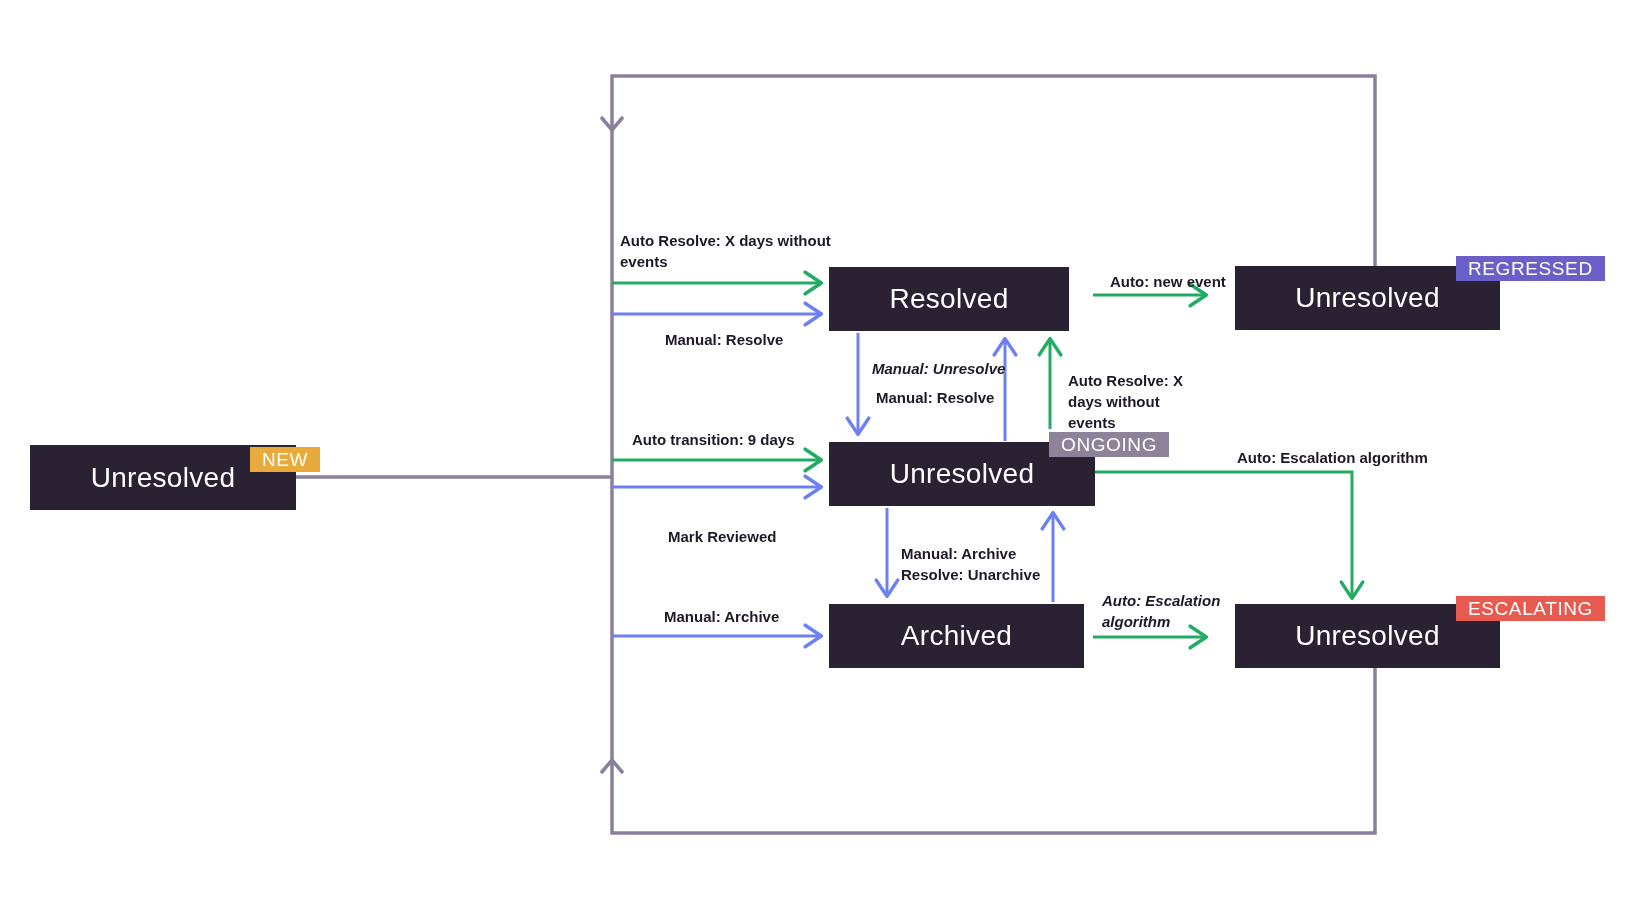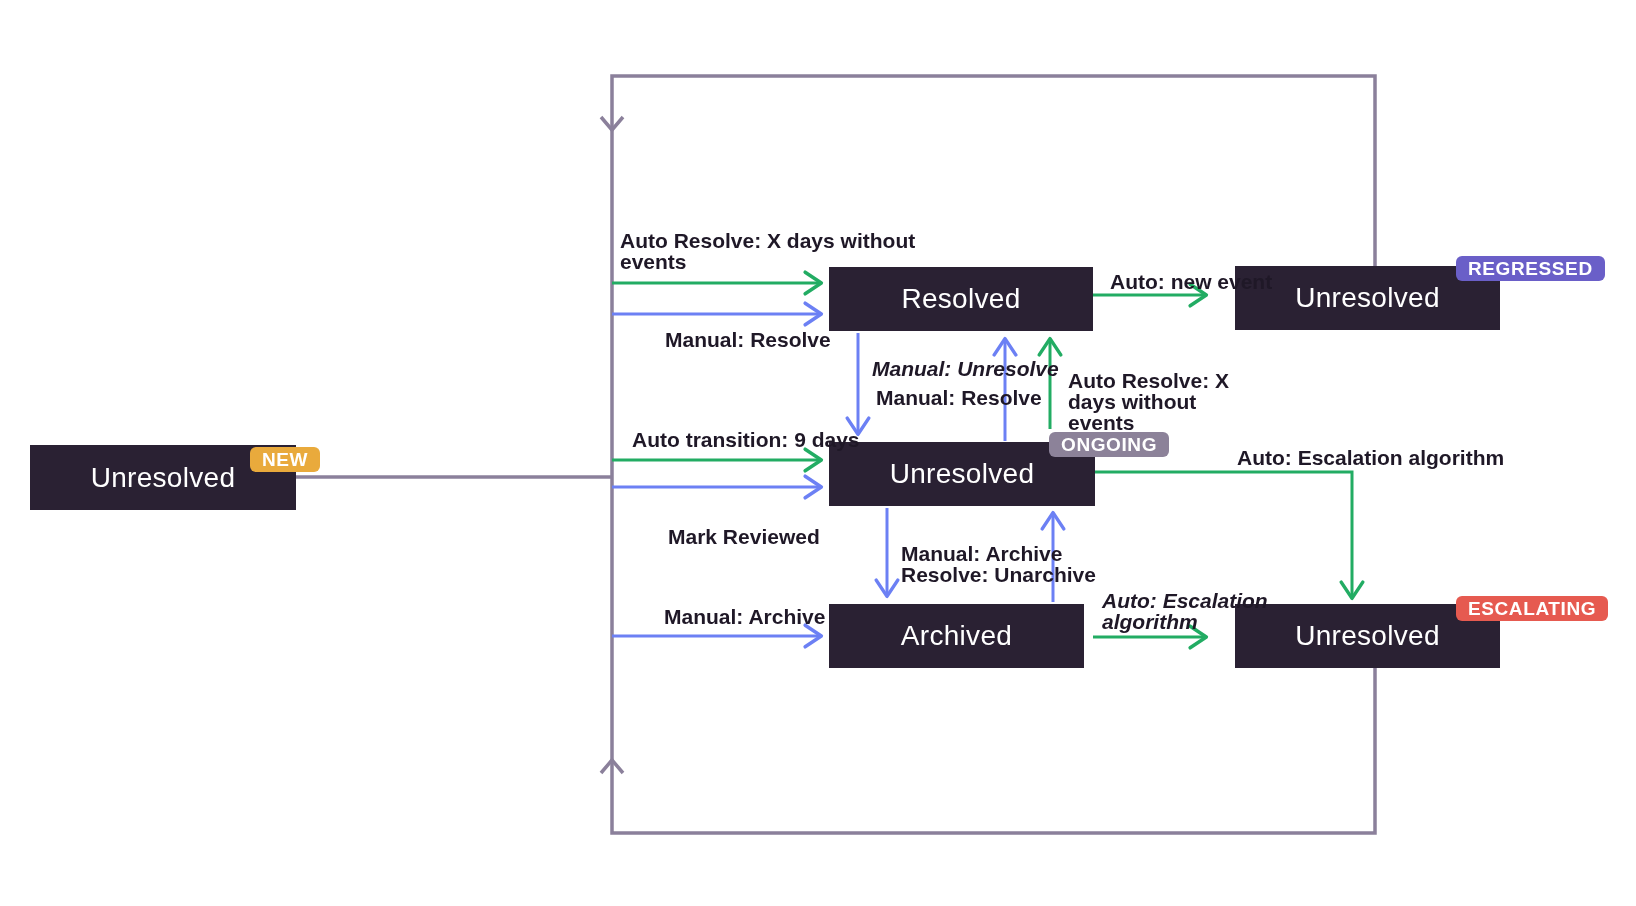--- a/index.html
+++ b/index.html
@@ -20,32 +20,32 @@
     color:var(--box_text);
     display:flex;align-items:center;justify-content:center;
     font-size:28px;font-weight:500;letter-spacing:0.3px;
   }
   .badge{
     position:absolute;z-index:3;
     height:25px;
     display:inline-flex;align-items:center;justify-content:center;
     padding:0 12px;
     color:var(--box_text);
-    font-size:19px;font-weight:700;letter-spacing:0.6px;
-    border-radius:6px;
+    font-size:19px;font-weight:400;letter-spacing:0.6px;
+    border-radius:0;
     white-space:nowrap;
   }
   .badge-new{background:var(--badge_new);}
   .badge-regressed{background:var(--badge_regressed);}
   .badge-ongoing{background:var(--badge_ongoing);}
   .badge-escalating{background:var(--badge_escalating);}
   .lbl{
     position:absolute;z-index:4;
     color:var(--label_text);
-    font-size:21px;font-weight:600;
+    font-size:15px;font-weight:600;
     line-height:21px;
     white-space:pre-line;
   }
 </style>
 </head>
 <body>
 
 <div id="canvas">
 
   <svg id="wires" width="1636" height="906" viewBox="0 0 1636 906">
@@ -75,21 +75,21 @@
     <line class="sB" stroke-width="3" x1="612" y1="636" x2="820" y2="636" marker-end="url(#mB)"></line>
     <line class="sB" stroke-width="3" x1="858" y1="333" x2="858" y2="433" marker-end="url(#mB)"></line>
     <line class="sB" stroke-width="3" x1="1005" y1="441" x2="1005" y2="340" marker-end="url(#mB)"></line>
     <line class="sB" stroke-width="3" x1="887" y1="508" x2="887" y2="595" marker-end="url(#mB)"></line>
     <line class="sB" stroke-width="3" x1="1053" y1="602" x2="1053" y2="514" marker-end="url(#mB)"></line>
   </svg>
 
   <div class="state" style="left:30px;top:445px;width:266px;height:65px;">
     <span>Unresolved</span>
   </div>
-  <div class="state" style="left:829px;top:267px;width:264px;height:64px;">
+  <div class="state" style="left:829px;top:267px;width:240px;height:64px;">
     <span>Resolved</span>
   </div>
   <div class="state" style="left:1235px;top:266px;width:265px;height:64px;">
     <span>Unresolved</span>
   </div>
   <div class="state" style="left:829px;top:442px;width:266px;height:64px;">
     <span>Unresolved</span>
   </div>
   <div class="state" style="left:829px;top:604px;width:255px;height:64px;">
     <span>Archived</span>

